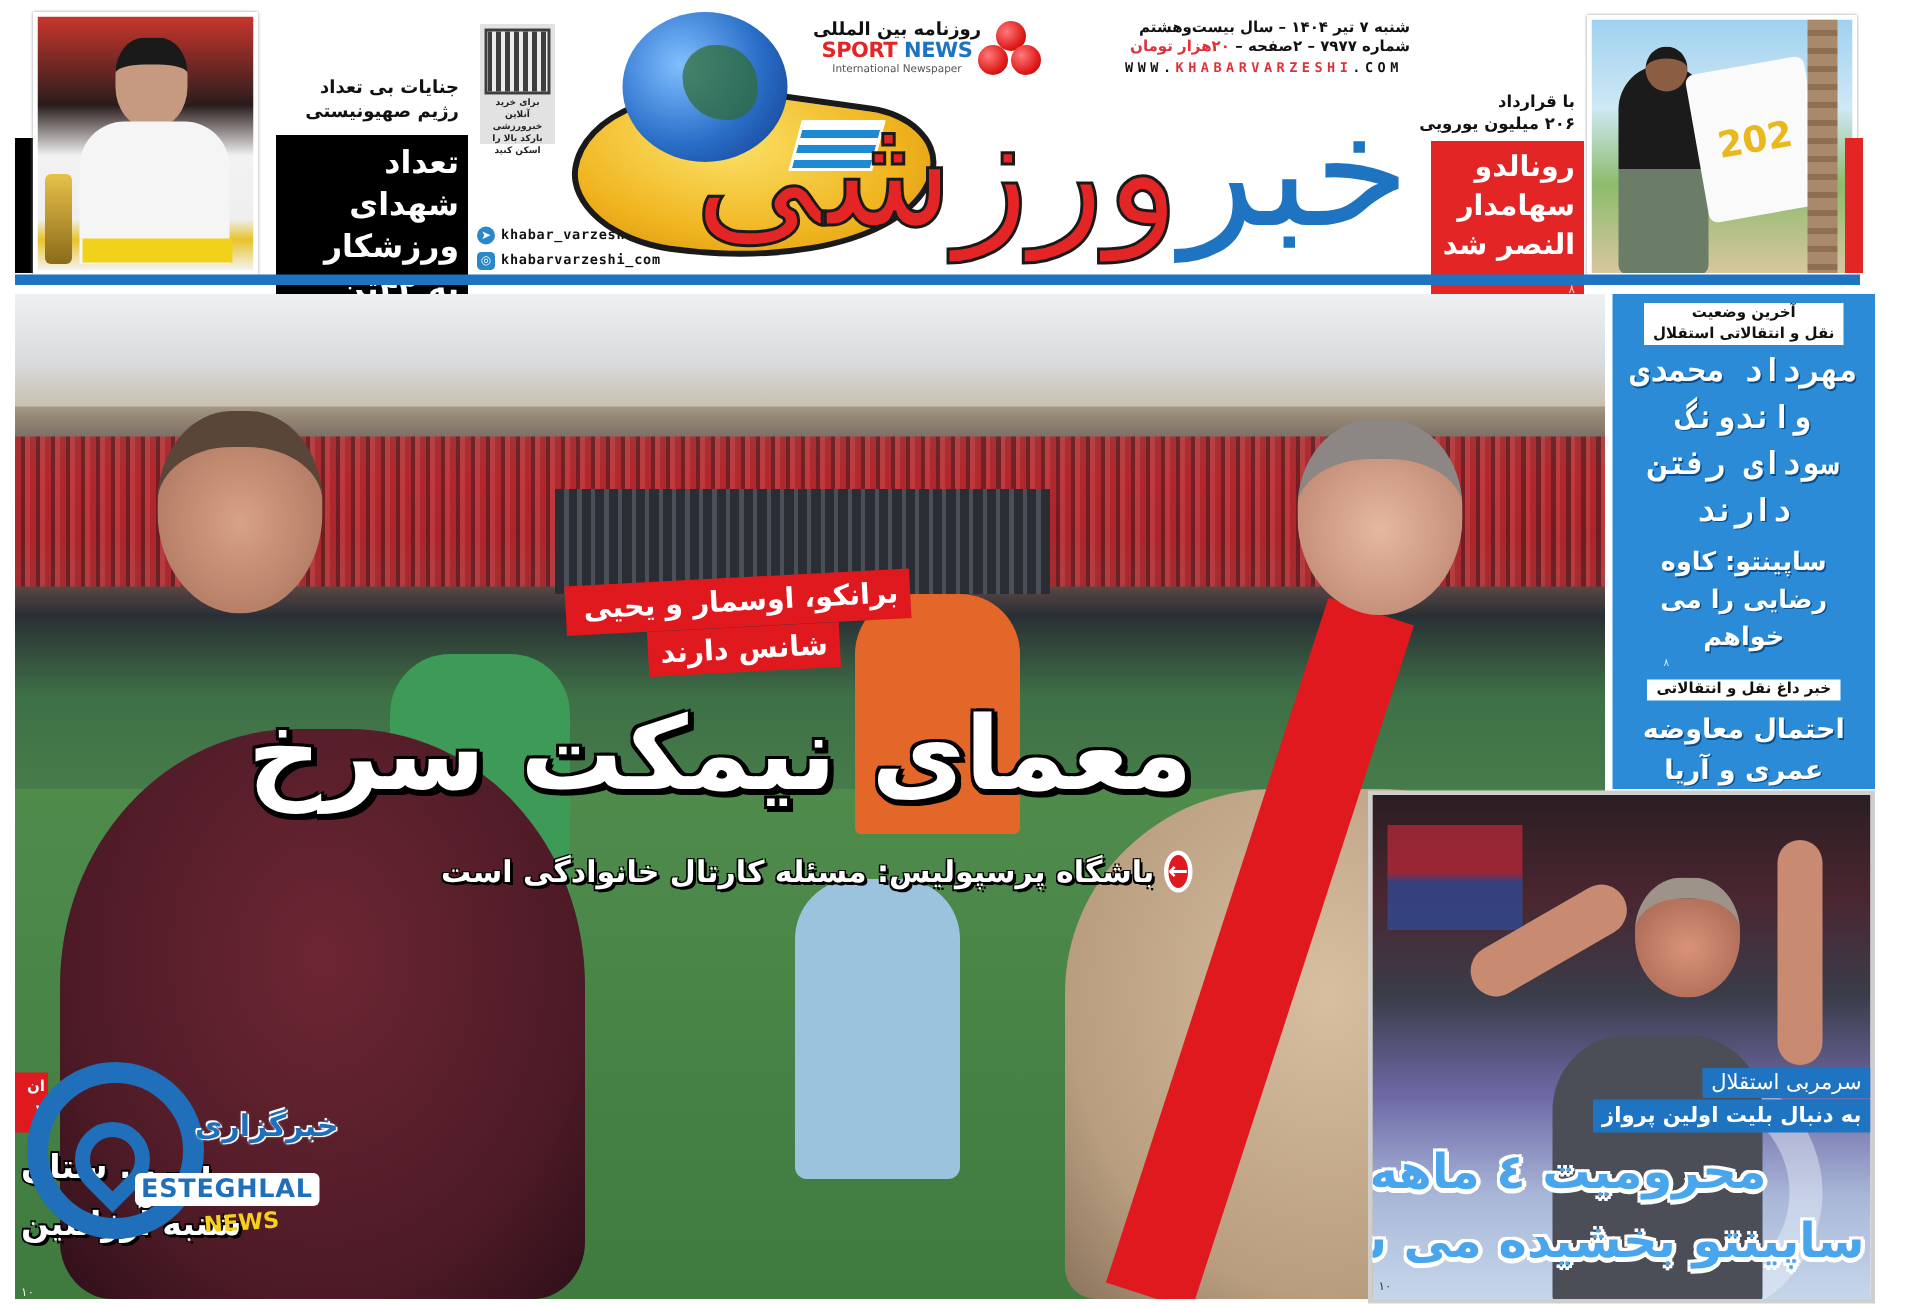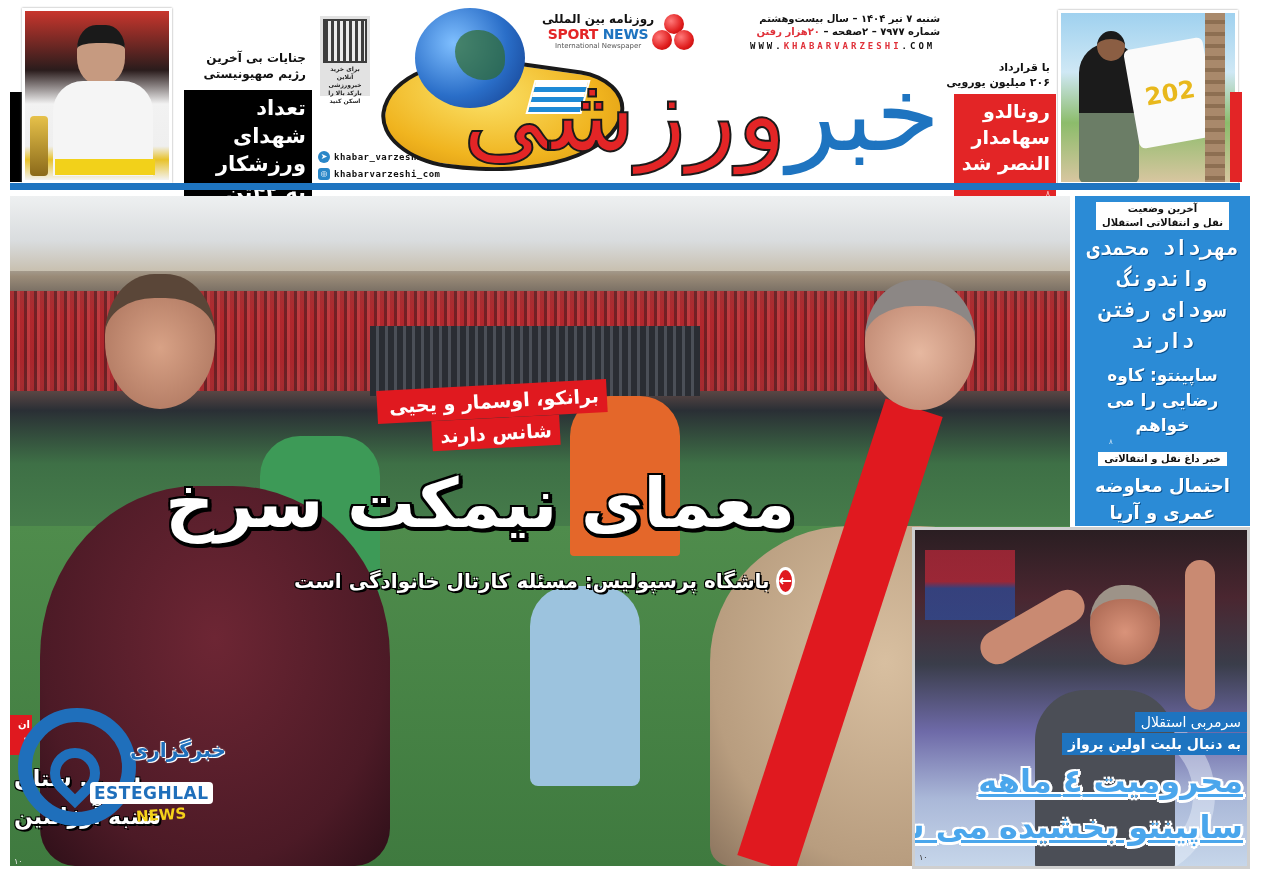--- a/index.html
+++ b/index.html
@@ -120,22 +120,22 @@
   .sapinto .scoreboard { position:absolute; left:10px; top:20px; width:90px; height:70px; background: linear-gradient(180deg,#c0283a 0%,#c0283a 45%,#2d4d9e 55%,#2d4d9e 100%); opacity:.7; }
   .sapinto .man { position:absolute; left:120px; top:160px; width:140px; height:180px; background:#4b4e56; border-radius: 50px 50px 6px 6px; }
   .sapinto .head { position:absolute; left:175px; top:55px; width:70px; height:80px; border-radius: 45% 45% 50% 50%; background: radial-gradient(ellipse at 50% 50%, #d9937a, #a5634e); border-top:14px solid #9d9388; }
   .sapinto .arm-l { position:absolute; left:60px; top:80px; width:115px; height:34px; background:#c98a72; border-radius:20px; transform: rotate(-30deg); }
   .sapinto .arm-r { position:absolute; left:270px; top:30px; width:30px; height:150px; background:#c98a72; border-radius:16px; }
   .sapinto .ring { position:absolute; left:130px; top:180px; width:170px; height:170px; border:22px solid #eaf2fb; border-radius:50%; opacity:.45; }
 
   .sapinto .kick { position:absolute; right:0; direction: rtl; text-align:right; }
   .sapinto .kick1 { top:182px; height:20px; background:#1e74c0; color:#fff; font-weight:normal; font-size:14px; line-height:20px; padding:0 6px; white-space:nowrap; }
   .sapinto .kick2 { top:203px; height:22px; background:#1e74c0; color:#fff; font-weight:bold; font-size:14px; line-height:22px; padding:0 6px; white-space:nowrap; }
-  .sapinto .hl { position:absolute; right:4px; top:228px; width:330px; direction: rtl; text-align:right; color:#4aa6ec; font-weight:bold; font-size:32px; line-height:46px;
-     text-shadow: 2px 2px 0 #fff, -2px -2px 0 #fff, 2px -2px 0 #fff, -2px 2px 0 #fff, 0 3px 0 #fff, 3px 0 0 #fff; white-space:nowrap;text-decoration:underline; }
+  .sapinto .hl { position:absolute; right:4px; top:228px; width:330px; direction: rtl; text-align:left; color:#4aa6ec; font-weight:bold; font-size:32px; line-height:46px;
+     text-shadow: 2px 2px 0 #fff, -2px -2px 0 #fff, 2px -2px 0 #fff, -2px 2px 0 #fff, 0 3px 0 #fff, 3px 0 0 #fff; white-space:nowrap; }
   .sapinto .pg { position:absolute; left:4px; bottom:4px; font-size:8px; color:#333; }
 
   
   .lb-red { position:absolute; left:10px; top:715px; width:22px; height:40px; background:#e0191f; color:#fff; font-size:10px; font-weight:bold; direction:rtl; text-align:right; padding:2px 2px; line-height:16px; }
   .lb-text { position:absolute; left:14px; top:760px; width:220px; direction: rtl; text-align:left; color:#fff; font-weight:bold; font-size:22px; line-height:38px;
      text-shadow: 2px 2px 0 #000, -1px -1px 0 #000, 1px -1px 0 #000, -1px 1px 0 #000; }
   .lb-pg { position:absolute; left:14px; top:857px; font-size:8px; color:#eee; }
 
   .watermark { position:absolute; left:18px; top:708px; width:205px; height:125px; }
   .watermark .ring { position:absolute; left:0; top:0; width:118px; height:118px; border-radius:50%; border:14px solid #1f6fbb; background: transparent; }
@@ -154,21 +154,21 @@
     <div class="left-black-bar"></div>
     <div class="left-photo">
       <div class="face"></div>
       <div class="gi"></div>
       <div class="belt"></div>
       <div class="trophy"></div>
     </div>
 
     <div class="left-teaser">
       <div class="kicker">
-        <div>جنایات بی آخرین</div>
+        <div>جنایات بی تعداد</div>
         <div>رژیم صهیونیستی</div>
       </div>
       <div class="headline">
         <span>تعداد شهدای ورزشکار به ۴۲تن رسید</span>
         <span class="pg-num">۱۰</span>
       </div>
     </div>
 
     <div class="qr">
       <div class="code"></div>
@@ -206,21 +206,21 @@
     </div>
 
     <div class="wordmark">
       <span class="k">خبر</span><span class="v">ورزشی</span>
     </div>
 
     <div class="issue">
       <div>شنبه ۷ تیر ۱۴۰۴ – سال بیست‌وهشتم</div>
       <div>
         <span>شماره ۷۹۷۷ – ۲صفحه –</span>
-        <span class="price">۲۰هزار رفتن</span>
+        <span class="price">۲۰هزار تومان</span>
       </div>
       <div class="web">
         <span>WWW.</span><span class="hl">KHABARVARZESHI</span><span>.COM</span>
       </div>
     </div>
 
     <div class="right-teaser">
       <div class="kicker">
         <div>با قرارداد</div>
         <div>۲۰۶ میلیون یورویی</div>

